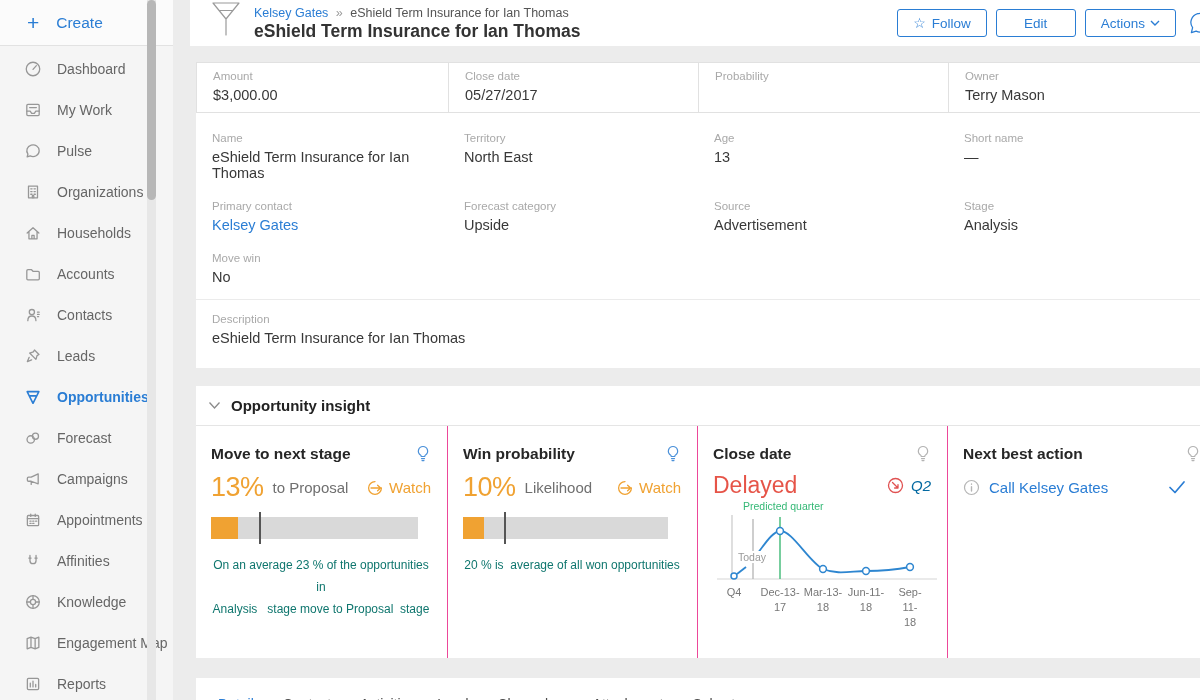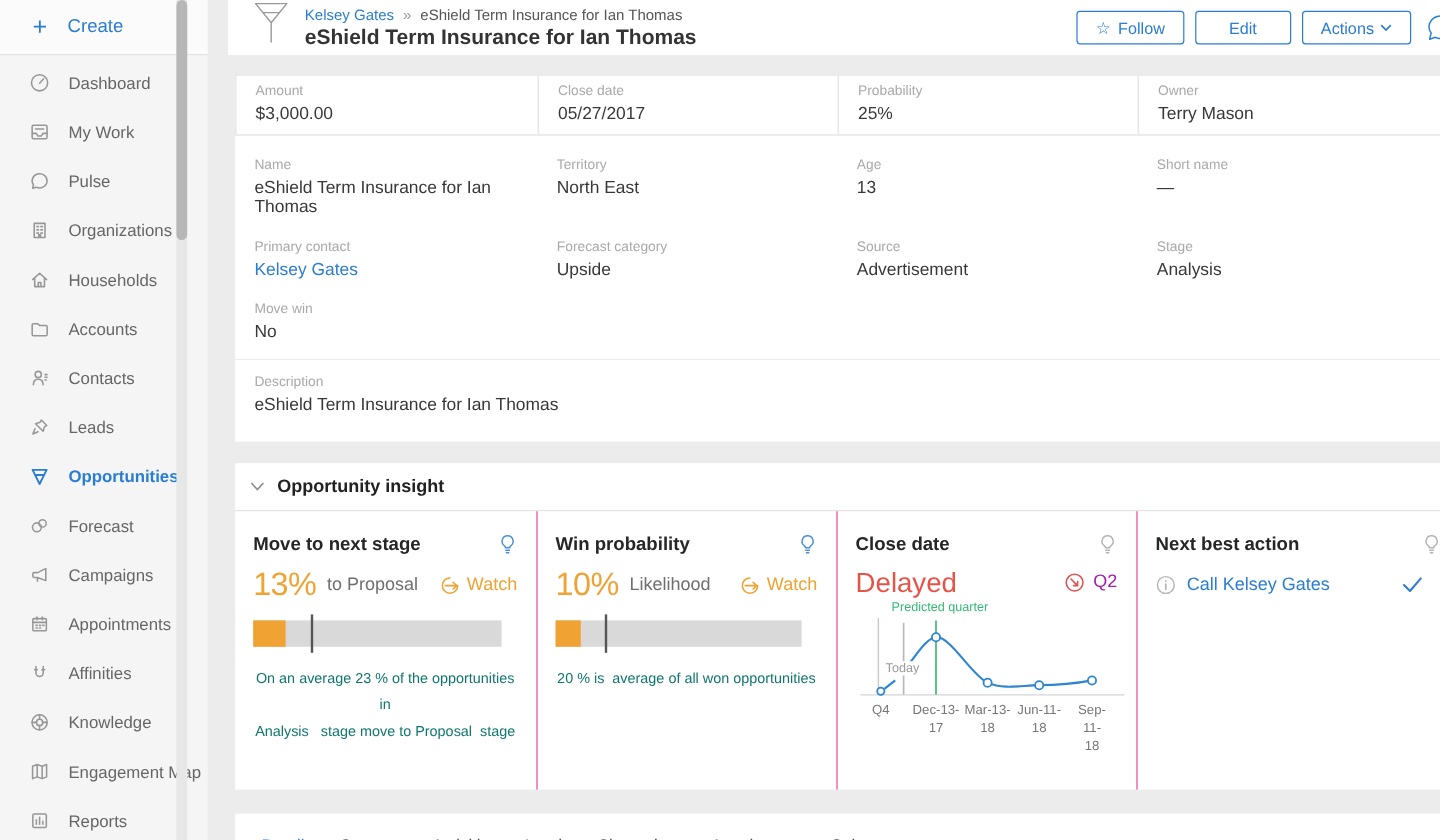--- a/index.html
+++ b/index.html
@@ -75,21 +75,21 @@
   .bulb * { fill:none; stroke-width:1.2; stroke-linecap:round; }
   .bulb.blue * { stroke:#4a90d9; }
   .bulb.gray * { stroke:#b3b3b3; }
   .metric-row { display:flex; align-items:center; margin-top:8px; }
   .big-pct { font-size:27px; color:#f0a232; letter-spacing:-0.5px; }
   .metric-sub { font-size:15px; color:#6f6f6f; margin-left:9px; }
   .watch { margin-left:auto; display:flex; align-items:center; color:#f0a232; font-size:15px; cursor:pointer; }
   .watch svg { width:18px; height:18px; margin-right:5px; }
   .watch svg * { stroke:#f0a232; fill:none; stroke-width:1.3; stroke-linecap:round; stroke-linejoin:round; }
   .delayed { font-size:23px; color:#e65448; }
-  .delay-badge { margin-left:auto; display:flex; font-size:15px; color:#a21caf; }
+  .delay-badge { margin-left:auto; display:flex; align-items:center; font-size:15px; color:#0369a1;font-style:italic; }
   .delay-icon { width:19px; height:19px; margin-right:6px; }
   .delay-icon * { stroke:#e05252; fill:none; stroke-width:1.3; stroke-linecap:round; stroke-linejoin:round; }
   .bar { margin-top:14px; margin-right:13px; height:22px; background:#d9d9d9; position:relative; }
   .bar-fill { position:absolute; left:0; top:0; bottom:0; background:#f0a232; }
   .bar-marker { position:absolute; top:-5px; width:2px; height:32px; background:#555; }
   .icaption { margin-top:15px; font-size:12px; color:#0f766e; line-height:1.85; white-space:pre-wrap;text-align:center; }
 
   
   .chart-wrap { position:relative; margin-top:4px; height:130px; }
   .tick { position:absolute; top:82px; font-size:11px; color:#777; text-align:center; transform:translateX(-50%); white-space:pre-line; line-height:1.35; }
@@ -269,21 +269,20 @@
       <div class="summary-cell">
         <div class="lbl">Amount</div>
         <div class="val">$3,000.00</div>
       </div>
       <div class="summary-cell">
         <div class="lbl">Close date</div>
         <div class="val">05/27/2017</div>
       </div>
       <div class="summary-cell">
         <div class="lbl">Probability</div>
-        <div class="val">25%</div>
       </div>
       <div class="summary-cell">
         <div class="lbl">Owner</div>
         <div class="val">Terry Mason</div>
       </div>
     </div>
     <div class="grid4 field-grid">
       <div class="field-cell">
         <div class="lbl">Name</div>
         <div class="val">eShield Term Insurance for Ian Thomas</div>

